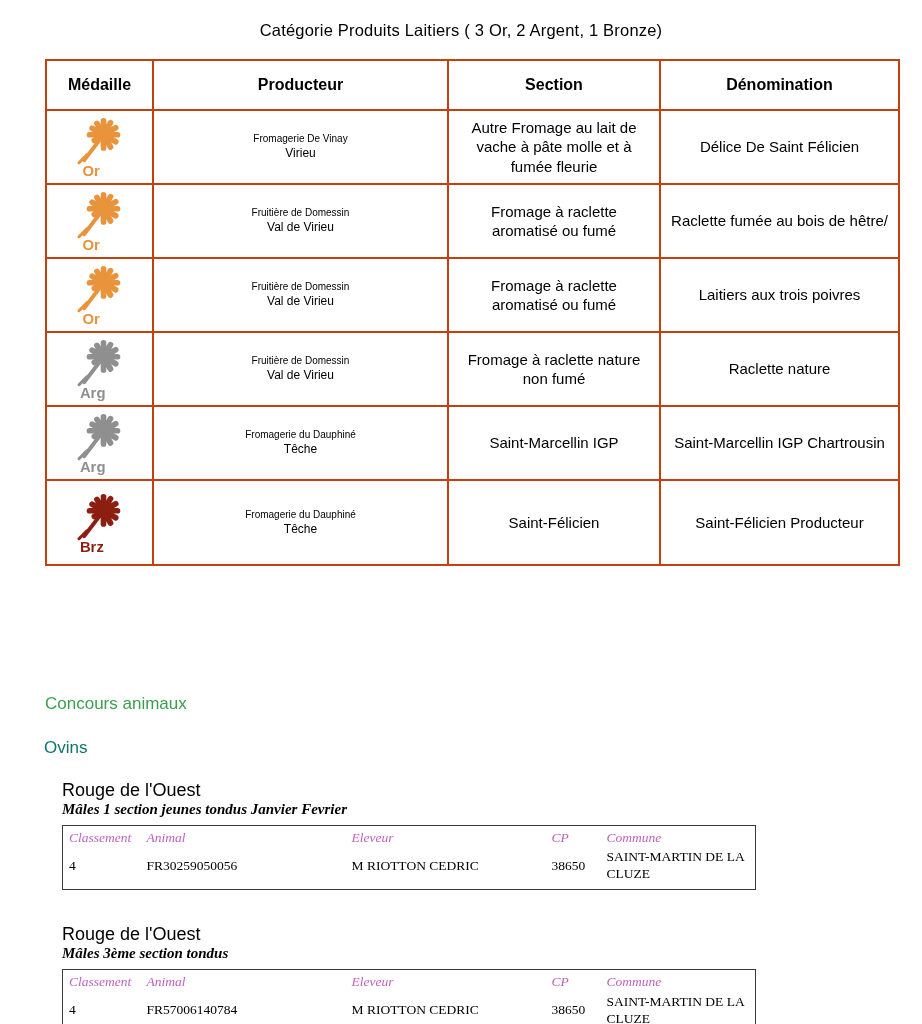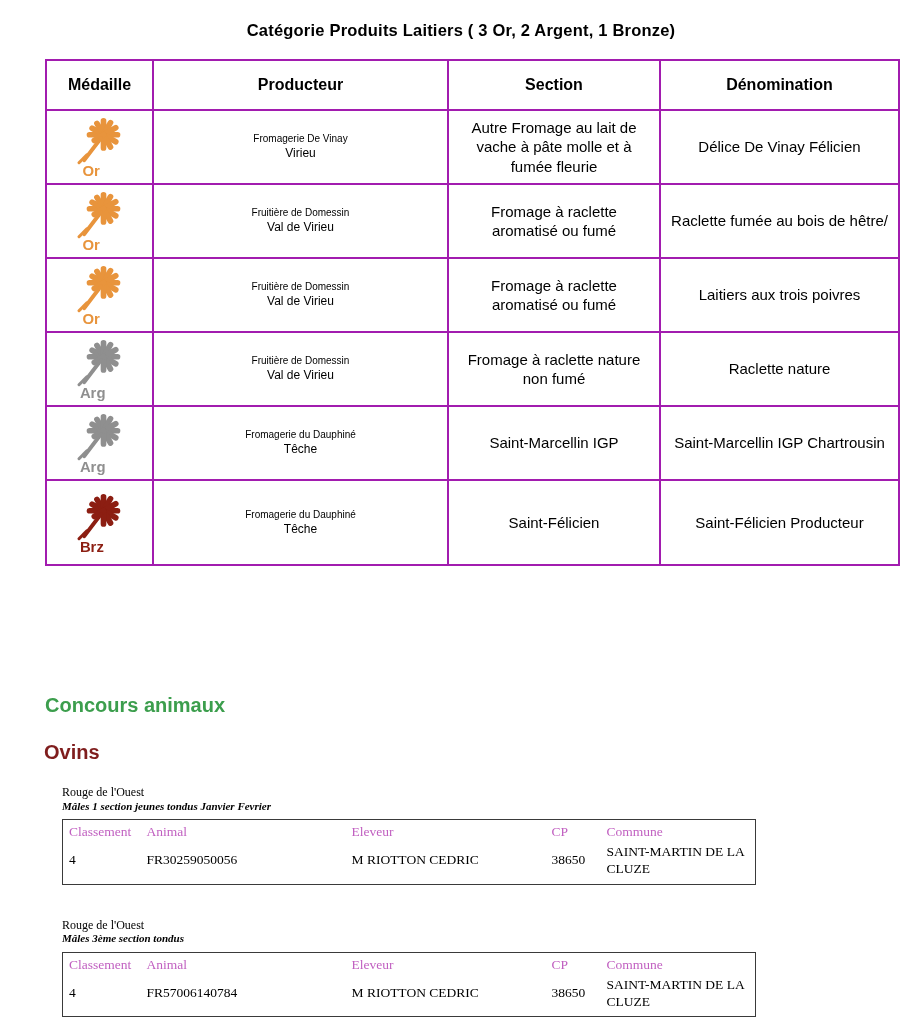--- a/index.html
+++ b/index.html
@@ -10,33 +10,33 @@
     color: #000;
     position: relative;
     overflow: hidden;
   }
 
   
   .doc-title {
     margin-top: 21px;
     text-align: center;
     font-size: 16.5px;
-    font-weight: bold;
+    font-weight: normal;
     letter-spacing: 0.2px;
   }
 
   
   table.dairy {
     margin: 19px 0 0 45px;
     width: 853px;
     border-collapse: collapse;
     table-layout: fixed;
   }
   table.dairy th, table.dairy td {
-    border: 2px solid #a21caf;
+    border: 2px solid #c2410c;
     text-align: center;
     vertical-align: middle;
     padding: 3px 8px;
   }
   table.dairy col.c-medal { width: 107px; }
   table.dairy col.c-prod  { width: 295px; }
   table.dairy col.c-sect  { width: 212px; }
   table.dairy col.c-denom { width: 239px; }
   table.dairy thead tr { height: 50px; }
   table.dairy thead th { font-size: 16px; font-weight: bold; }
@@ -53,37 +53,37 @@
   .medal-svg { display: inline-block; vertical-align: middle; }
   .medal-svg text {
     font-family: "Liberation Sans", sans-serif;
     font-weight: bold;
     font-size: 17px;
   }
 
   
   .green-heading {
     margin-left: 45px;
-    font-size: 20px;
-    font-weight: bold;
+    font-size: 17px;
+    font-weight: normal;
   }
   .heading-concours { margin-top: 128px; }
   .heading-ovins { margin-top: 24px; }
 
   .group { margin-left: 62px; }
   .group-1 { margin-top: 22px; }
   .group-2 { margin-top: 34px; }
   .breed-line {
-    font-family: Liberation Serif, serif;
-    font-size: 12px;
+    font-family: Liberation Sans, sans-serif;
+    font-size: 18px;
     line-height: 1.15;
   }
   .section-line {
     font-family: "Liberation Serif", serif;
-    font-size: 11px;
+    font-size: 15px;
     font-weight: bold;
     font-style: italic;
     line-height: 1.15;
     margin-bottom: 7px;
   }
   table.animals {
     width: 693px;
     border: 1.5px solid #3a3a3a;
     border-collapse: collapse;
     table-layout: fixed;
@@ -94,20 +94,21 @@
   table.animals col.a-eleveur { width: 200px; }
   table.animals col.a-cp { width: 55px; }
   table.animals col.a-commune { width: 155px; }
   table.animals th {
     font-weight: normal;
     text-align: left;
     font-size: 13.5px;
     padding: 4px 6px 0 6px;
     height: 22px;
     vertical-align: top;
+    font-style: italic;
   }
   table.animals td {
     text-align: left;
     font-size: 13.5px;
     padding: 2px 6px 6px 6px;
     vertical-align: middle;
     line-height: 1.25;
   }
 </style>
 </head>
@@ -164,21 +165,21 @@
           </svg>
       </td>
       <td>
         <div class="producer-name">Fromagerie De Vinay</div>
         <div class="producer-sub">Virieu</div>
       </td>
       <td>
           <div class="cell-text">Autre Fromage au lait de vache à pâte molle et à fumée fleurie</div>
         </td>
       <td>
-          <div class="cell-text">Délice De Vinay Félicien</div>
+          <div class="cell-text">Délice De Saint Félicien</div>
         </td>
     </tr>
     <tr>
       <td>
         <svg class="medal-svg medal-color" width="56" height="66" viewBox="0 0 64 74" style="color: rgb(232, 148, 60);">
             <use href="#oak-leaf"></use>
             <text x="12" y="70" fill="currentColor">Or</text>
           </svg>
       </td>
       <td>
@@ -261,21 +262,21 @@
           <div class="cell-text">Saint-Félicien</div>
         </td>
       <td>
           <div class="cell-text">Saint-Félicien Producteur</div>
         </td>
     </tr>
   </tbody>
 </table>
 
 <div class="green-heading heading-concours heading-color" style="color: rgb(60, 158, 77);">Concours animaux</div>
-<div class="green-heading heading-ovins heading-color" style="color: #7f1d1d; margin-left: 44px;">Ovins</div>
+<div class="green-heading heading-ovins heading-color" style="color: #0f766e; margin-left: 44px;">Ovins</div>
 
 <div class="group group-1">
   <div class="breed-line">Rouge de l'Ouest</div>
   <div class="section-line">Mâles 1 section jeunes tondus Janvier Fevrier</div>
   <table class="animals">
     <colgroup>
         <col class="a-class">
         <col class="a-animal">
         <col class="a-eleveur">
         <col class="a-cp">

